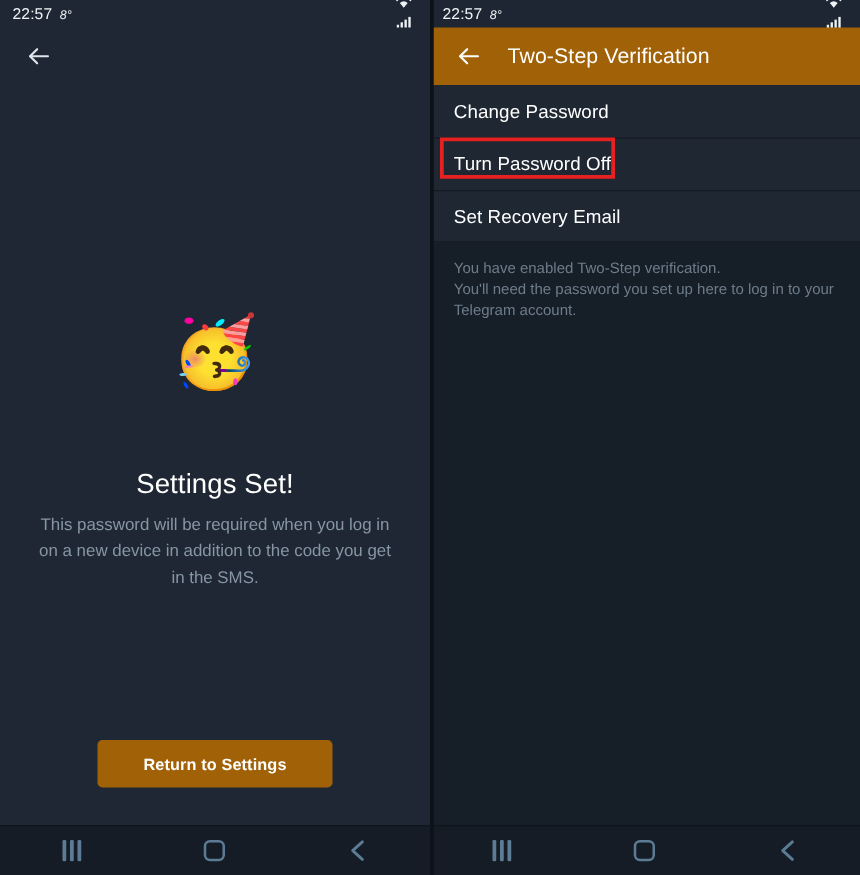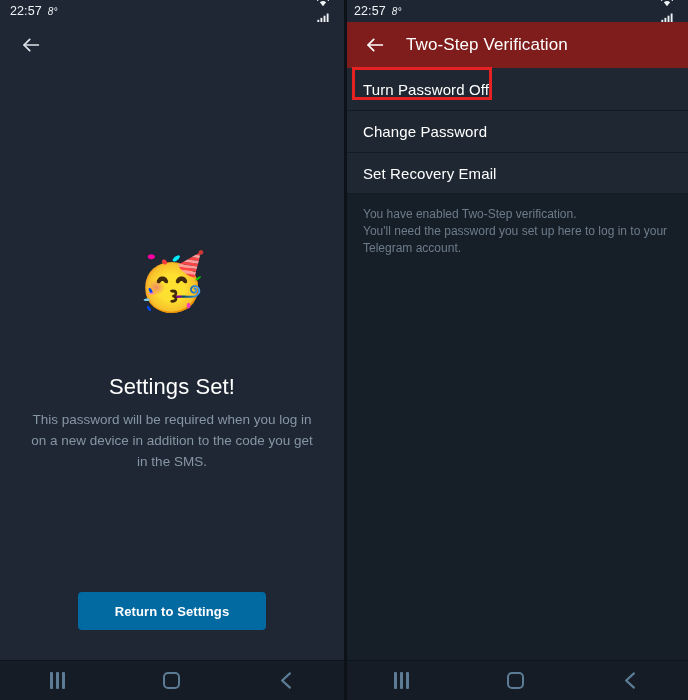--- a/index.html
+++ b/index.html
@@ -84,21 +84,21 @@
   
   .app-bar {
     height: 46px;
     flex: 0 0 46px;
     display: flex;
     align-items: center;
     box-sizing: border-box;
     padding-left: 14px;
   }
   .panel-left  .app-bar { background: #1e2733; }
-  .panel-right .app-bar { background: #7f1d1d; }
+  .panel-right .app-bar { background: #a16207; }
   .back-btn {
     width: 34px;
     height: 34px;
     display: flex;
     align-items: center;
     justify-content: center;
     flex: 0 0 34px;
   }
   .back-btn svg { display: block; }
   .app-bar-title {
@@ -148,21 +148,21 @@
     color: #8796a4;
   }
   .primary-btn {
     position: absolute;
     left: 78px;
     width: 188px;
     top: 524px;
     height: 38px;
     border: none;
     border-radius: 4px;
-    background: #0369a1;
+    background: #a16207;
     color: #ffffff;
     font-size: 13px;
     font-weight: bold;
     font-family: "Liberation Sans", sans-serif;
     letter-spacing: 0.1px;
     cursor: pointer;
     padding: 0;
   }
 
   
@@ -400,27 +400,27 @@
           <path d="M20 12H4.6"></path>
           <path d="M10.6 5.8 4.4 12l6.2 6.2"></path>
         </svg>
       </div>
       <div class="app-bar-title">Two-Step Verification</div>
     </div>
 
     <div class="right-body">
       <div class="menu-list">
         <div class="menu-item">
+          <span>Change Password</span>
+        </div>
+        <div class="menu-item">
           <span>Turn Password Off</span>
           <span class="annot-box"></span>
         </div>
         <div class="menu-item">
-          <span>Change Password</span>
-        </div>
-        <div class="menu-item">
           <span>Set Recovery Email</span>
         </div>
       </div>
       <div class="footer-note" style="white-space: pre-line;">You have enabled Two-Step verification.
 You'll need the password you set up here to log in to your Telegram account.</div>
     </div>
 
     <div class="nav-bar">
       <div class="nav-btn">
         <span class="recents-glyph">

